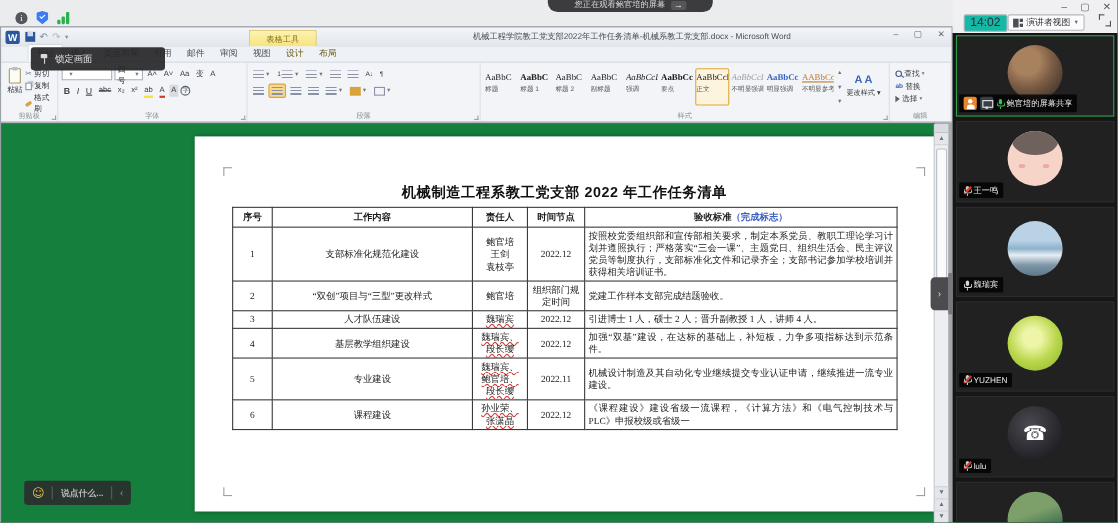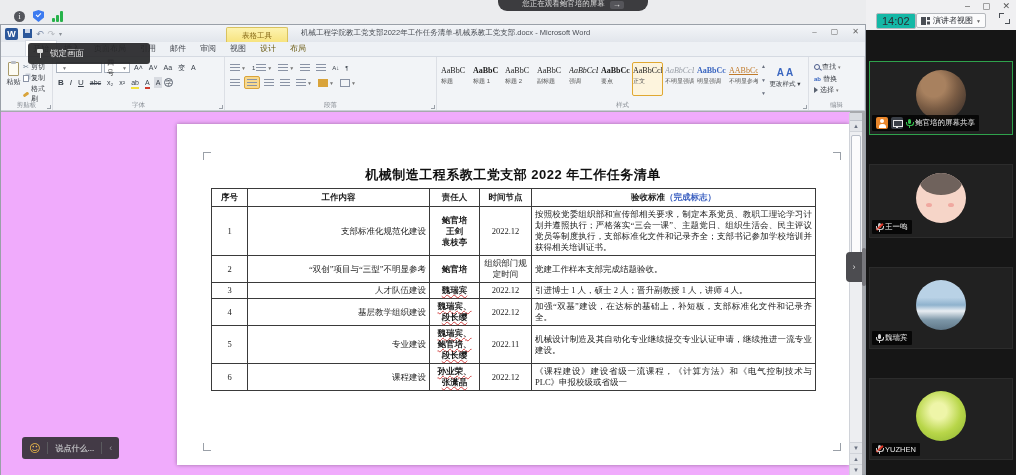--- a/index.html
+++ b/index.html
@@ -24,21 +24,21 @@
 
   
   .word { position:absolute; left:0; top:24px; width:866px; height:451px; background:#a7a9ae; border:1px solid #9aa0a8; }
   .word-titlebar{ position:absolute; left:0; top:0; width:100%; height:17px; background:linear-gradient(#f3f5f8,#e2e6ec); display:flex; align-items:center; padding:0 4px; }
   .w-logo{ width:13px; height:12px; background:#2b579a; color:#fff; font-size:9px; font-weight:bold; text-align:center; line-height:12px; border-radius:2px;}
   .qat{ display:flex; align-items:center; gap:4px; margin-left:5px; font-size:9px; color:#7a8aa6;}
   .qat .save{ width:9px; height:9px; background:#2b579a; position:relative;}
   .qat .save::after{content:""; position:absolute; left:2px; top:0; width:5px; height:4px; background:#cfd9ea;}
   .qat .redo{ color:#b5b9bf;}
   .qat .qat-dd{ color:#8a8f96; font-size:6px;}
-  .word-title-text{ position:absolute; left:300px; top:3px; width:430px; font-size:7.5px; color:#4a4e55; text-align:left; white-space:nowrap; overflow:hidden;}
+  .word-title-text{ position:absolute; left:288px; top:3px; width:430px; font-size:7.5px; color:#4a4e55; text-align:right; white-space:nowrap; overflow:hidden;}
   .ctx-tab{ position:absolute; left:225px; top:2px; width:62px; height:16px; background:linear-gradient(#fdf3b0,#f6e27c); border:1px solid #d9c25e; border-bottom:none; border-radius:2px 2px 0 0; color:#8a6d1a; font-size:7.5px; text-align:center; line-height:15px;}
   .word-winbtns{ position:absolute; right:6px; top:2px; display:flex; gap:14px; color:#666; font-size:8px;}
   .ribbon-mini{ position:absolute; right:6px; top:17px; display:flex; gap:6px; align-items:center; height:12px;}
   .rib-collapse{ color:#8a8f96; font-size:6px;}
   .help-q{ width:10px; height:10px; border-radius:50%; background:#3d7bf0; color:#fff; font-size:7px; text-align:center; line-height:10px;}
 
   .tab-row{ position:absolute; left:0; top:17px; width:100%; height:15px; background:#eef1f5; border-bottom:1px solid #d5dae2; display:flex; align-items:flex-end; padding-left:24px;}
   .tab{ font-size:8px; color:#4a4e55; padding:2px 7px; cursor:default;}
   .tab.active{ background:#fff; border:1px solid #d5dae2; border-bottom:none;}
   .tab.ctx{ color:#6a5a10;}
@@ -94,36 +94,36 @@
 
   .g-edit{ flex:1; min-width:50px;}
   .edit-items{ display:flex; flex-direction:column; gap:1.5px; padding:3px 2px;}
   .edit-items .itm{ display:flex; align-items:center; gap:2px; font-size:7px; color:#3a3e45;}
   .ic-find{ width:6px; height:6px; border:1px solid #4a5a8a; border-radius:50%; position:relative;}
   .ic-find::after{ content:""; position:absolute; left:4px; top:4px; width:3px; height:1px; background:#4a5a8a; transform:rotate(40deg);}
   .ic-replace{ color:#3a66c0; font-size:6px; font-weight:bold;}
   .ic-select{ width:0; height:0; border-left:4px solid #5a6270; border-top:3px solid transparent; border-bottom:3px solid transparent;}
 
   
-  .doc-area{ position:absolute; left:0; top:87px; width:849px; height:364px; background:#f0abfc; overflow:hidden;}
+  .doc-area{ position:absolute; left:0; top:87px; width:849px; height:364px; background:#15803d; overflow:hidden;}
   .page{ position:absolute; left:176px; top:12px; width:672px; height:341px; background:#fff; box-shadow:0 0 4px rgba(0,0,0,.35);}
   .cropmark{ position:absolute; width:8px; height:8px; border-color:#9aa0a8; border-style:solid; border-width:0;}
   .cm-tl{ left:26px; top:28px; border-left-width:1px; border-top-width:1px;}
   .cm-tr{ right:8px; top:28px; border-right-width:1px; border-top-width:1px;}
   .cm-bl{ left:26px; bottom:14px; border-left-width:1px; border-bottom-width:1px;}
   .cm-br{ right:8px; bottom:14px; border-right-width:1px; border-bottom-width:1px;}
   .doc-title{ position:absolute; left:0; top:42px; width:100%; text-align:center; font-size:13px; font-weight:bold; color:#111; letter-spacing:.5px;}
   .doc-table{ position:absolute; left:34px; top:64px; width:604px; border-collapse:collapse; table-layout:fixed;
               font-family:"Liberation Serif","DejaVu Serif",serif; color:#1c1c1c;}
   .doc-table th,.doc-table td{ border:1px solid #3a3a3a; font-size:8.5px; line-height:11px; padding:2px 3px; vertical-align:middle;}
   .doc-table th{ font-weight:bold; text-align:center; padding:3px 2px;}
   .hdr-paren{ color:#3a5fc0;}
   .col-num{ width:36px; text-align:center;}
-  .col-task{ width:182px; text-align:right; padding-left:6px;}
-  .col-owner{ width:50px; text-align:center; white-space:pre-line;font-weight:bold;}
+  .col-task{ width:182px; text-align:center; padding-left:6px;}
+  .col-owner{ width:50px; text-align:center; white-space:pre-line;}
   .col-time{ width:52px; text-align:center;}
   .col-criteria{ width:284px; text-align:left; text-align:justify;}
   .squiggle{ text-decoration:underline; text-decoration-style:wavy; text-decoration-color:#d04040;}
 
   
   .v-scroll{ position:absolute; right:3px; top:88px; width:13px; height:362px; background:#edeef1; border-left:1px solid #d0d3d9;}
   .v-scroll .btn{ width:100%; height:11px; font-size:6px; color:#6a7180; text-align:center; line-height:11px; background:#e4e6ea; border-bottom:1px solid #d0d3d9;}
   .v-scroll .split{ height:8px; background:#d8dbe1; border-bottom:1px solid #c0c4cc;}
   .v-scroll .thumb{ position:absolute; left:1px; top:22px; width:10px; height:130px; background:#fbfbfc; border:1px solid #b9bec8; border-radius:2px;}
   .v-scroll .bottom{ position:absolute; bottom:0; width:100%;}
@@ -145,21 +145,21 @@
   .view-btn{ position:absolute; left:50px; top:13px; border:1px solid #b5b8bd; background:#fbfbfc; color:#2a2d33; font-size:8px; padding:1px 4px; border-radius:2px; display:flex; align-items:center; gap:3px;}
   .view-ic{ position:relative; width:9px; height:8px;}
   .view-ic::before{ content:""; position:absolute; left:0; top:0; width:5px; height:8px; background:#4a4e55;}
   .view-ic::after{ content:""; position:absolute; right:0; top:0; width:3px; height:3.5px; background:#4a4e55; box-shadow:0 4.5px 0 #4a4e55;}
   .view-btn .dd{ font-size:5px; color:#666;}
   .fs-btn{ position:absolute; right:6px; top:13px; width:11px; height:11px; position:absolute;}
   .fs-btn::before{ content:""; position:absolute; left:0; top:0; width:4px; height:4px; border-left:1.5px solid #4a4e55; border-top:1.5px solid #4a4e55;}
   .fs-btn::after{ content:""; position:absolute; right:0; bottom:0; width:4px; height:4px; border-right:1.5px solid #4a4e55; border-bottom:1.5px solid #4a4e55;}
 
   .strip{ position:absolute; left:866px; top:30px; width:150px; height:445px; background:#161616; padding:2px 3px;}
-  .tile{ position:relative; width:144px; height:74px; background:#212121; margin-bottom:4px; border:1px solid #2c2c2c;margin-top:29px;}
+  .tile{ position:relative; width:144px; height:74px; background:#212121; margin-bottom:4px; border:1px solid #2c2c2c;}
   .tile.sharing{ border:1px solid #2fa24c;}
   .tile .avatar{ position:absolute; left:50%; top:8px; transform:translateX(-50%); width:50px; height:50px; border-radius:50%;}
   .tile.tall{ height:82px;} .tile.tall .avatar{ top:12px;}
   .av-photo{ background:radial-gradient(circle at 35% 30%, #a8815f 0 25%, #7a5c44 50%, #4a3a30 80%, #33291f);}
   .av-cartoon{ background:#f6d5c8; overflow:hidden; position:relative;}
   .av-cartoon::before{ content:""; position:absolute; left:4px; top:-4px; width:42px; height:26px; border-radius:50%; background:#6f625c;}
   .av-cartoon::after{ content:""; position:absolute; left:10px; top:30px; width:6px; height:4px; border-radius:50%; background:#f0a8a0; box-shadow:22px 0 0 #f0a8a0;}
   .av-mountain{ background:linear-gradient(180deg,#b9d2e6 0 35%,#8fb2cd 50%,#e9eef3 62%,#7d97a8 80%,#5f7788);}
   .av-flower{ background:radial-gradient(circle at 45% 40%, #eef5a8 0 20%, #b8d649 55%, #88b02f);}
   .av-phone{ background:radial-gradient(circle at 40% 35%, #4a4a50, #1f1f24 75%); color:#fff; display:flex; align-items:center; justify-content:center; font-size:18px;}
@@ -457,39 +457,39 @@
                 <td class="col-num">1</td>
                 <td class="col-task">支部标准化规范化建设</td>
                 <td class="col-owner">鲍官培
 王剑
 袁枝亭</td>
                 <td class="col-time">2022.12</td>
                 <td class="col-criteria">按照校党委组织部和宣传部相关要求，制定本系党员、教职工理论学习计划并遵照执行；严格落实“三会一课”、主题党日、组织生活会、民主评议党员等制度执行，支部标准化文件和记录齐全；支部书记参加学校培训并获得相关培训证书。</td>
               </tr>
               <tr>
                 <td class="col-num">2</td>
-                <td class="col-task">“双创”项目与“三型”不明显参考</td>
+                <td class="col-task">“双创”项目与“三型”更改样式</td>
                 <td class="col-owner">鲍官培</td>
                 <td class="col-time">组织部门规定时间</td>
                 <td class="col-criteria">党建工作样本支部完成结题验收。</td>
               </tr>
               <tr>
                 <td class="col-num">3</td>
                 <td class="col-task">人才队伍建设</td>
                 <td class="col-owner squiggle">魏瑞宾</td>
                 <td class="col-time">2022.12</td>
                 <td class="col-criteria">引进博士 1 人，硕士 2 人；晋升副教授 1 人，讲师 4 人。</td>
               </tr>
               <tr>
                 <td class="col-num">4</td>
                 <td class="col-task">基层教学组织建设</td>
                 <td class="col-owner squiggle">魏瑞宾、
 段长缨</td>
                 <td class="col-time">2022.12</td>
-                <td class="col-criteria">加强“双基”建设，在达标的基础上，补短板，支部标准化文件和记录齐全。</td>
+                <td class="col-criteria">加强“双基”建设，在达标的基础上，补短板，力争多项指标达到示范条件。</td>
               </tr>
               <tr>
                 <td class="col-num">5</td>
                 <td class="col-task">专业建设</td>
                 <td class="col-owner squiggle">魏瑞宾、
 鲍官培、
 段长缨</td>
                 <td class="col-time">2022.11</td>
                 <td class="col-criteria">机械设计制造及其自动化专业继续提交专业认证申请，继续推进一流专业建设。</td>
               </tr>

